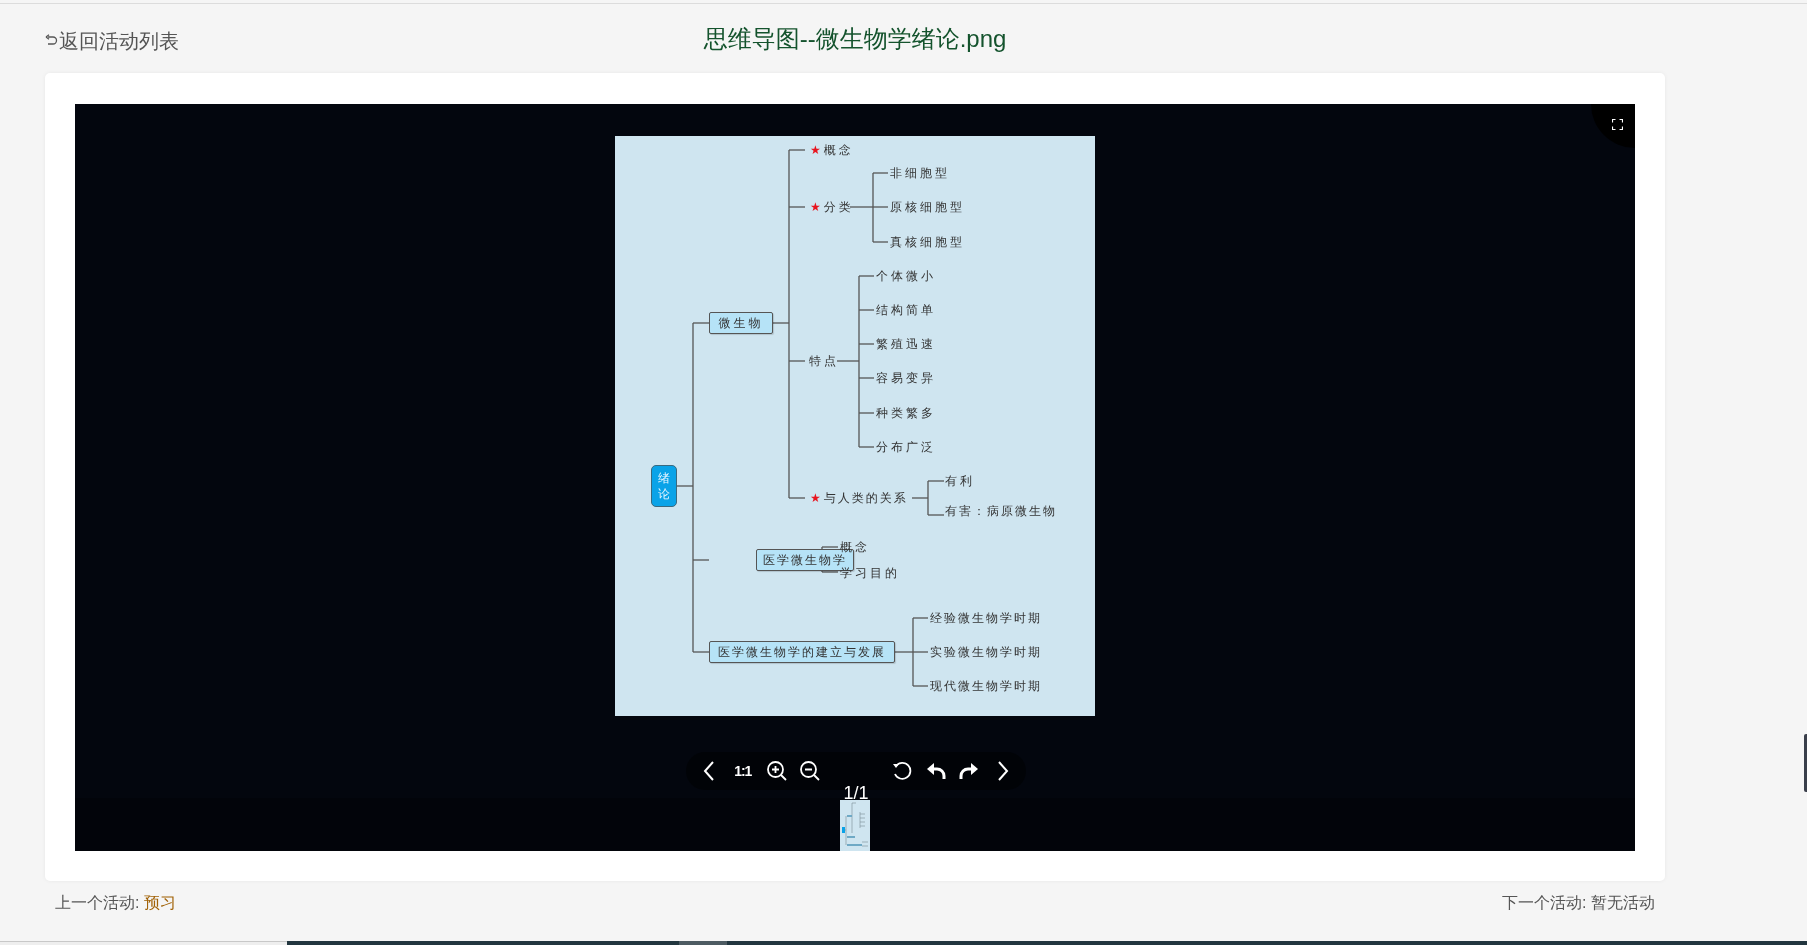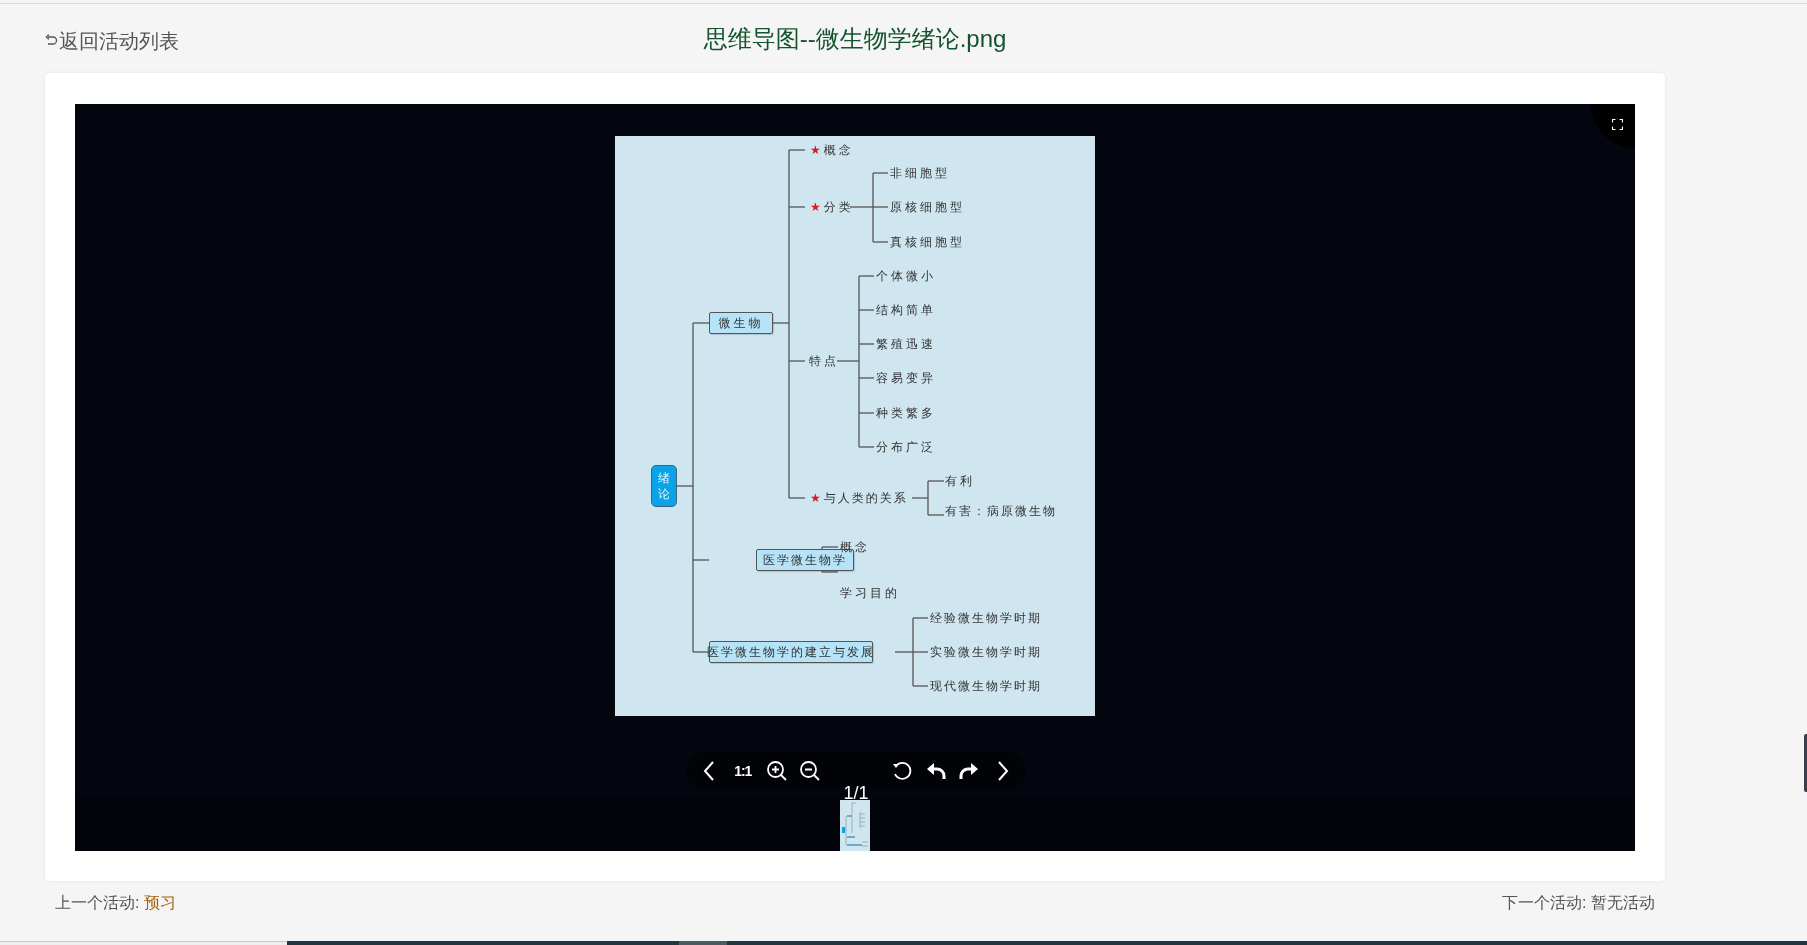--- a/index.html
+++ b/index.html
@@ -195,23 +195,23 @@
       <div class="mm-text" style="left:195px; top:355px; letter-spacing:2px;">
         <span class="mm-star">★</span><span>与人类的关系</span>
       </div>
       <div class="mm-text" style="left:330px; top:338px;">有利</div>
       <div class="mm-text" style="left:330px; top:368px; letter-spacing:2px;">有害：病原微生物</div>
 
       <div class="mm-box" style="left:94px; top:413px; width:98px; height:22px; letter-spacing:2px;margin-left:47px;">
         <span>医学微生物学</span>
       </div>
       <div class="mm-text" style="left:225px; top:404px;">概念</div>
-      <div class="mm-text" style="left:225px; top:430px;margin-top:20px;">学习目的</div>
-
-      <div class="mm-box" style="left:94px; top:505px; width:164px; height:22px; letter-spacing:2px;">
+      <div class="mm-text" style="left:225px; top:430px;">学习目的</div>
+
+      <div class="mm-box" style="left:94px; top:505px; width:186px; height:22px; letter-spacing:2px;">
         <span>医学微生物学的建立与发展</span>
       </div>
       <div class="mm-text" style="left:315px; top:475px; letter-spacing:2px;">经验微生物学时期</div>
       <div class="mm-text" style="left:315px; top:509px; letter-spacing:2px;">实验微生物学时期</div>
       <div class="mm-text" style="left:315px; top:543px; letter-spacing:2px;">现代微生物学时期</div>
     </div>
 
     <div class="thumb-strip">
       <div class="thumb">
         <svg width="30" height="51">

